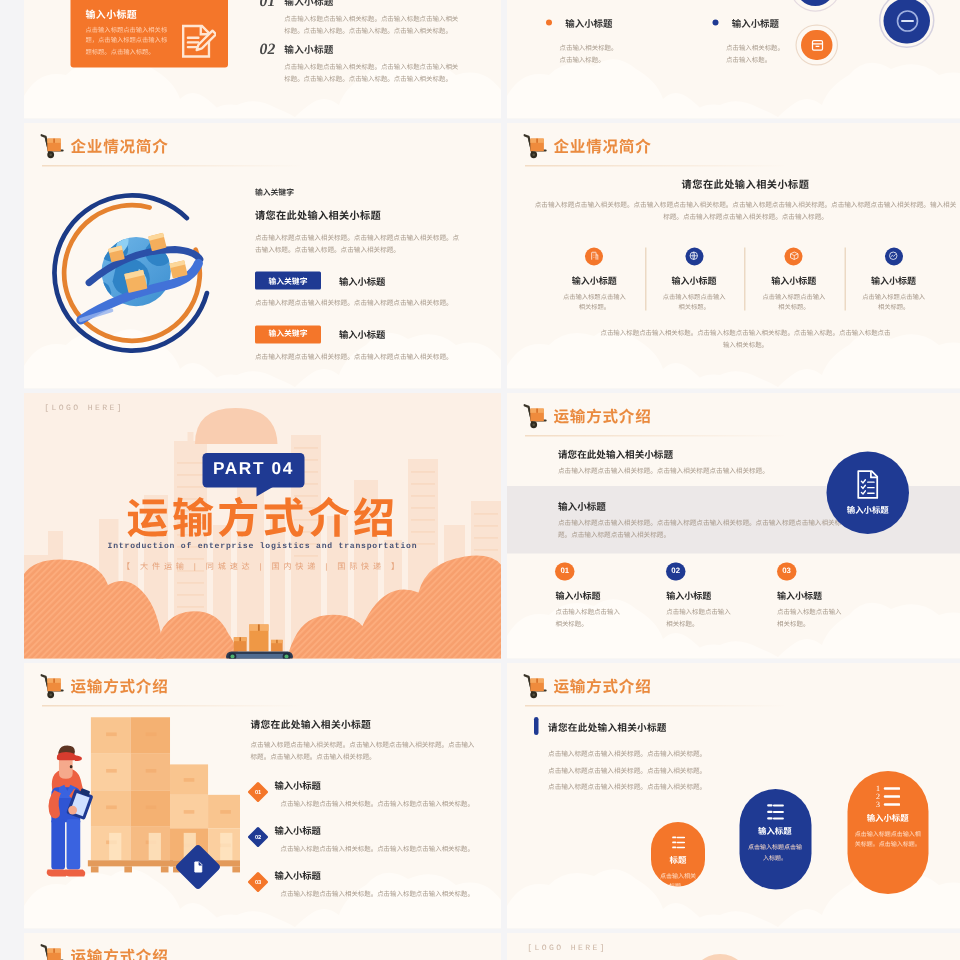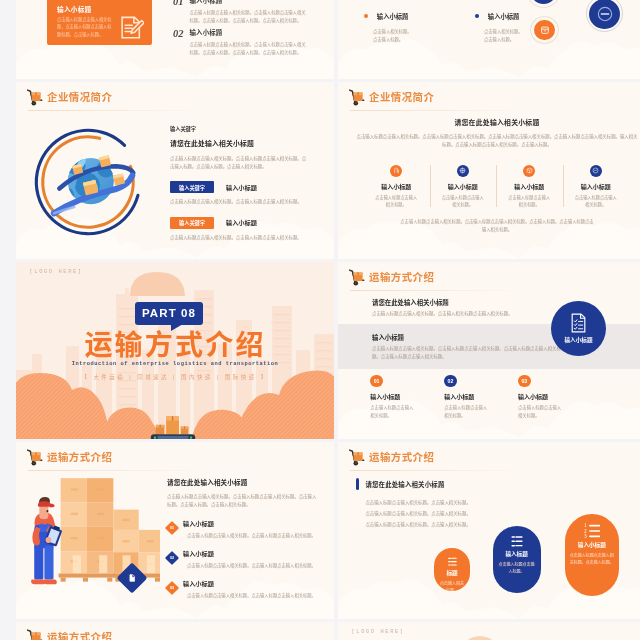--- a/index.html
+++ b/index.html
@@ -405,21 +405,21 @@
             <rect x="300" y="104" width="16" height="1.2"></rect>
       </g>
       <path d="M-4 178 V136 Q-4 111 24 111 Q50 111 56 128 Q70 120 82 136 Q92 150 93 178 Z" fill="url(#stripe)"></path>
       <path d="M88 178 Q88 150 108 146 Q128 143 136 160 Q143 170 144 178 Z" fill="url(#stripe)"></path>
       <path d="M322 178 V128 Q322 105 294 109 Q268 113 263 133 Q245 126 232 144 Q221 160 220 178 Z" fill="url(#stripe)"></path>
       <path d="M232 178 Q232 150 210 148 Q188 146 180 164 Q176 172 176 178 Z" fill="url(#stripe)"></path>
       <path d="M114 34 Q114 10 141 10 Q168 10 169 34 Z" fill="#f9cdb0"></path>
     </svg>
     <div class="s5-logo">[LOGO HERE]</div>
     <div class="s5-badge">
-      <span>PART 08</span>
+      <span>PART 04</span>
     </div>
     <div class="s5-title">运输方式介绍</div>
     <div class="s5-en">Introduction of enterprise logistics and transportation</div>
     <div class="s5-tags">【 大件运输 | 同城速达 | 国内快递 | 国际快递 】</div>
     <svg class="s5-conv" viewBox="0 0 56 42">
       <g>
         <rect x="8" y="22" width="10" height="11" fill="#e98d3f"></rect>
         <rect x="8" y="22" width="10" height="3" fill="#f5a95e"></rect>
         <rect x="12.4" y="22" width="1.2" height="3" fill="#c97128"></rect>
         <rect x="20" y="12" width="15" height="21" fill="#ef9845"></rect>

